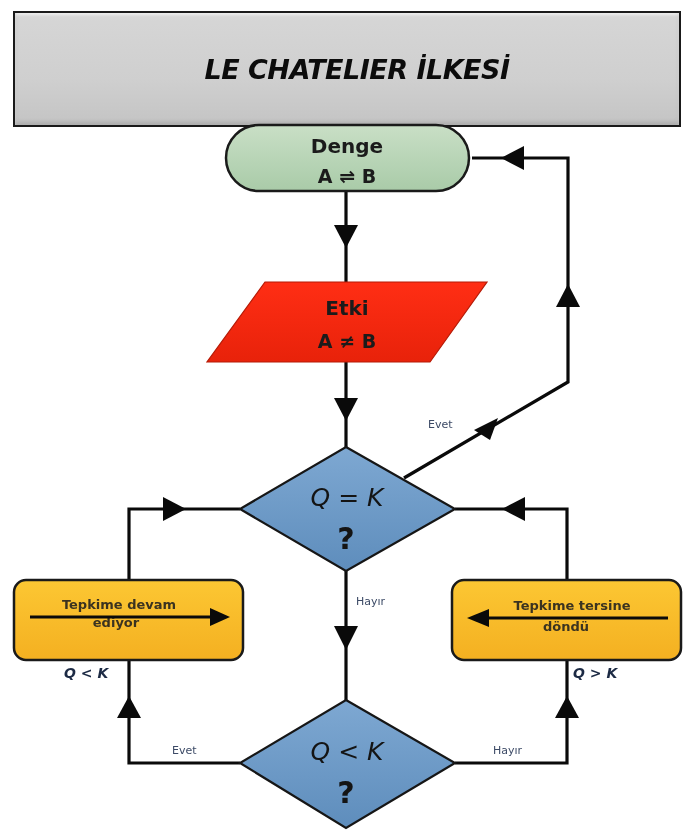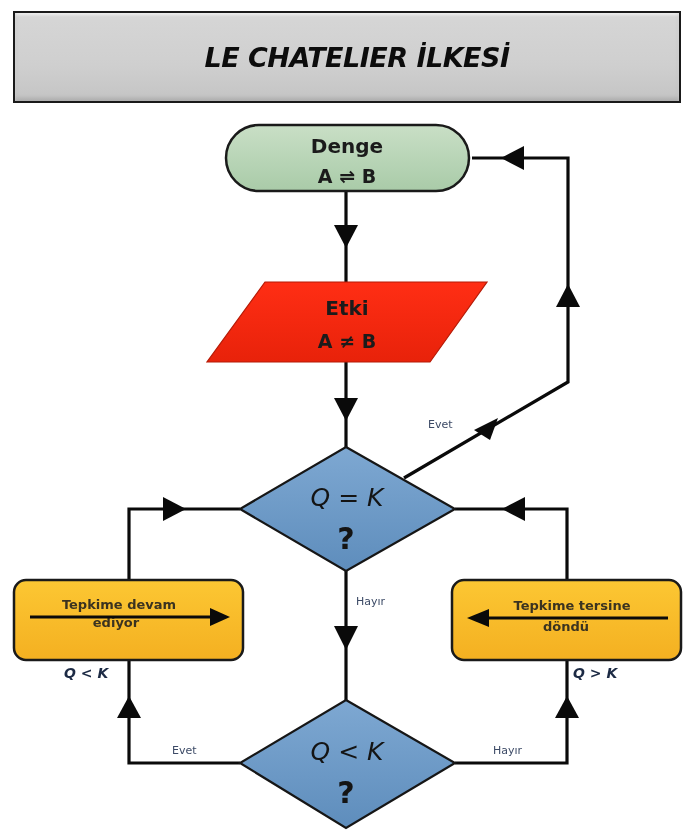--- a/index.html
+++ b/index.html
@@ -12,21 +12,21 @@
       height: 838px;
       position: relative;
       overflow: hidden;
       font-family: "DejaVu Sans", sans-serif;
     }
     .title-box {
       position: absolute;
       left: 13px;
       top: 11px;
       width: 668px;
-      height: 92px;
+      height: 116px;
       box-sizing: border-box;
       border: 2px solid #1a1a1a;
       background: linear-gradient(#d6d6d6, #cfcfcf 60%, #c4c4c4);
       box-shadow: inset 0 -3px 4px rgba(0,0,0,0.12), inset 0 2px 3px rgba(255,255,255,0.6);
       display: flex;
       align-items: center;
       justify-content: center;
     }
     .title-text {
       font-family: "DejaVu Sans", sans-serif;

